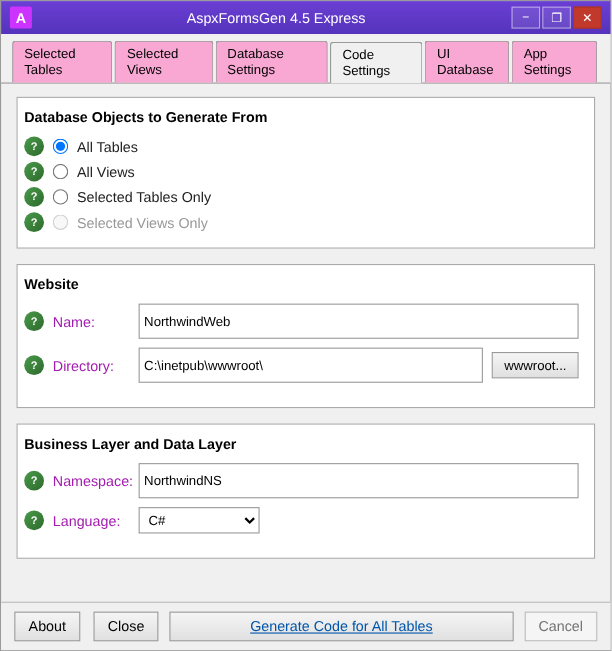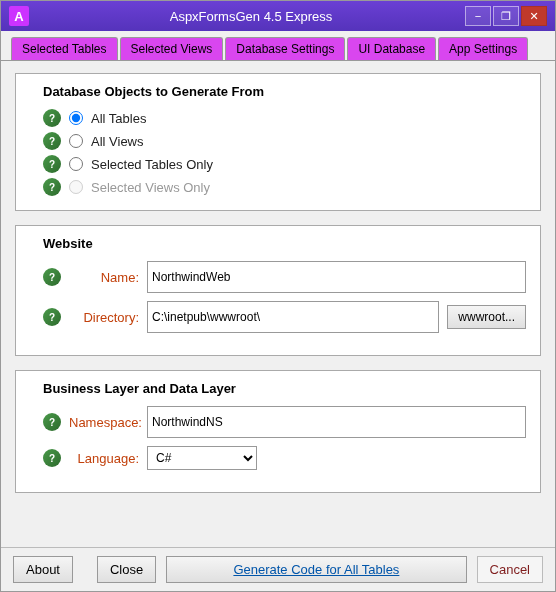--- a/index.html
+++ b/index.html
@@ -80,21 +80,21 @@
       display: flex;
       padding: 6px 10px 0 10px;
       border-bottom: 1px solid #999;
       flex-shrink: 0;
     }
 
     .tab {
       padding: 4px 10px;
       border: 1px solid #999;
       border-bottom: none;
-      background: #d946ef;
+      background: #f9a8d4;
       cursor: pointer;
       font-size: 12px;
       margin-right: 2px;
       border-radius: 3px 3px 0 0;
     }
 
     .tab.active {
       background: #f0f0f0;
       border-bottom: 1px solid #f0f0f0;
       font-weight: normal;
@@ -105,21 +105,21 @@
 
     .content {
       padding: 12px 14px;
       flex: 1;
       overflow: auto;
     }
 
     .section {
       border: 1px solid #aaa;
       margin-bottom: 14px;
-      padding: 10px 14px 14px 27px;
+      padding: 10px 14px 14px 6px;
       background: white;
       position: relative;
     }
 
     .section-title {
       font-weight: bold;
       font-size: 13px;
       margin-bottom: 10px;
     }
 
@@ -160,23 +160,23 @@
 
     .form-row {
       display: flex;
       align-items: center;
       margin-bottom: 8px;
       gap: 8px;
     }
 
     .form-label {
       width: 70px;
-      text-align: right;
-      font-size: 13px;
-      color: #c2410c;
+      text-align: left;
+      font-size: 13px;
+      color: #a21caf;
       flex-shrink: 0;
     }
 
     .form-input {
       flex: 1;
       height: 32px;
       border: 1px solid #999;
       padding: 2px 4px;
       font-size: 12px;
       background: white;
@@ -204,21 +204,21 @@
       display: flex;
       align-items: center;
       padding: 8px 12px;
       border-top: 1px solid #bbb;
       background: #f0f0f0;
       flex-shrink: 0;
     }
 
     .bottom-left {
       display: flex;
-      gap: 24px;
+      gap: 12px;
     }
 
     .action-btn {
       padding: 5px 12px;
       border: 1px solid #999;
       background: linear-gradient(to bottom, #f5f5f5, #e0e0e0);
       cursor: pointer;
       font-size: 13px;
     }
 
@@ -232,21 +232,21 @@
       font-size: 13px;
       color: #0055aa;
       text-align: center;
       text-decoration: underline;
     }
 
     .cancel-btn {
       padding: 5px 12px;
       border: 1px solid #bbb;
       background: #f5f5f5;
-      color: #7f1d1d;
+      color: #737373;
       font-size: 13px;
       cursor: default;
     }
 
     input[type="radio"] {
       width: 14px;
       height: 14px;
       cursor: pointer;
     }
   </style>
@@ -269,20 +269,23 @@
 
   <div class="tabs-bar">
     <div class="tab">
       <span>Selected Tables</span>
     </div>
     <div class="tab">
       <span>Selected Views</span>
     </div>
     <div class="tab">
       <span>Database Settings</span>
+    </div>
+    <div class="tab active">
+      <span>Code Settings</span>
     </div>
     <div class="tab">
       <span>UI Database</span>
     </div>
     <div class="tab">
       <span>App Settings</span>
     </div>
   </div>
 
   <div class="content">

